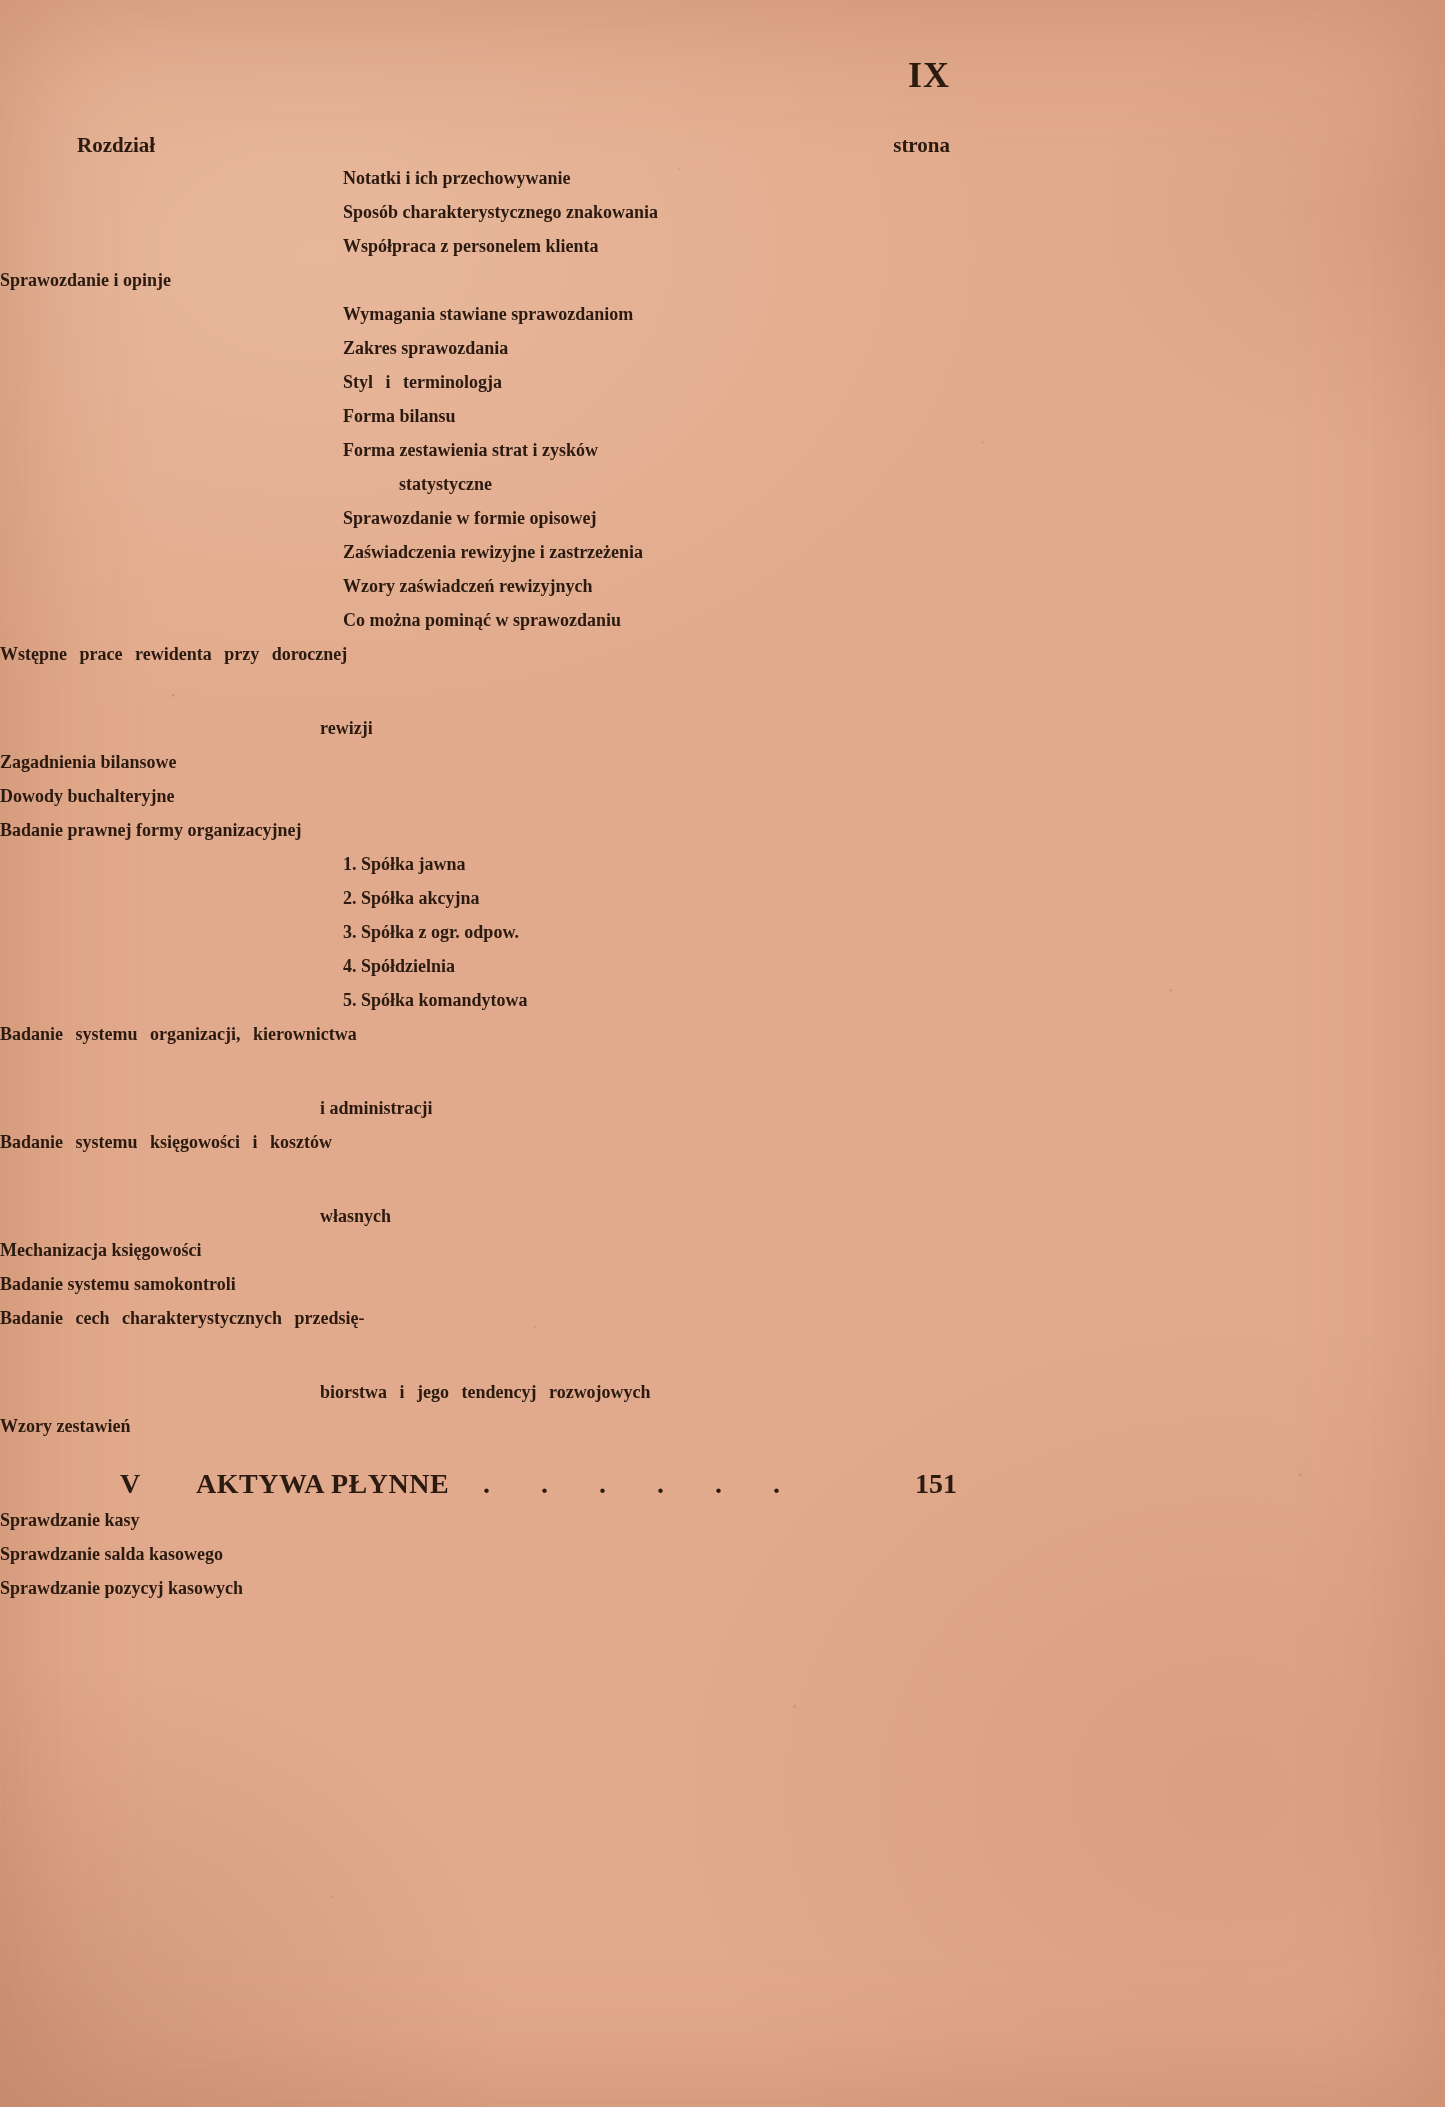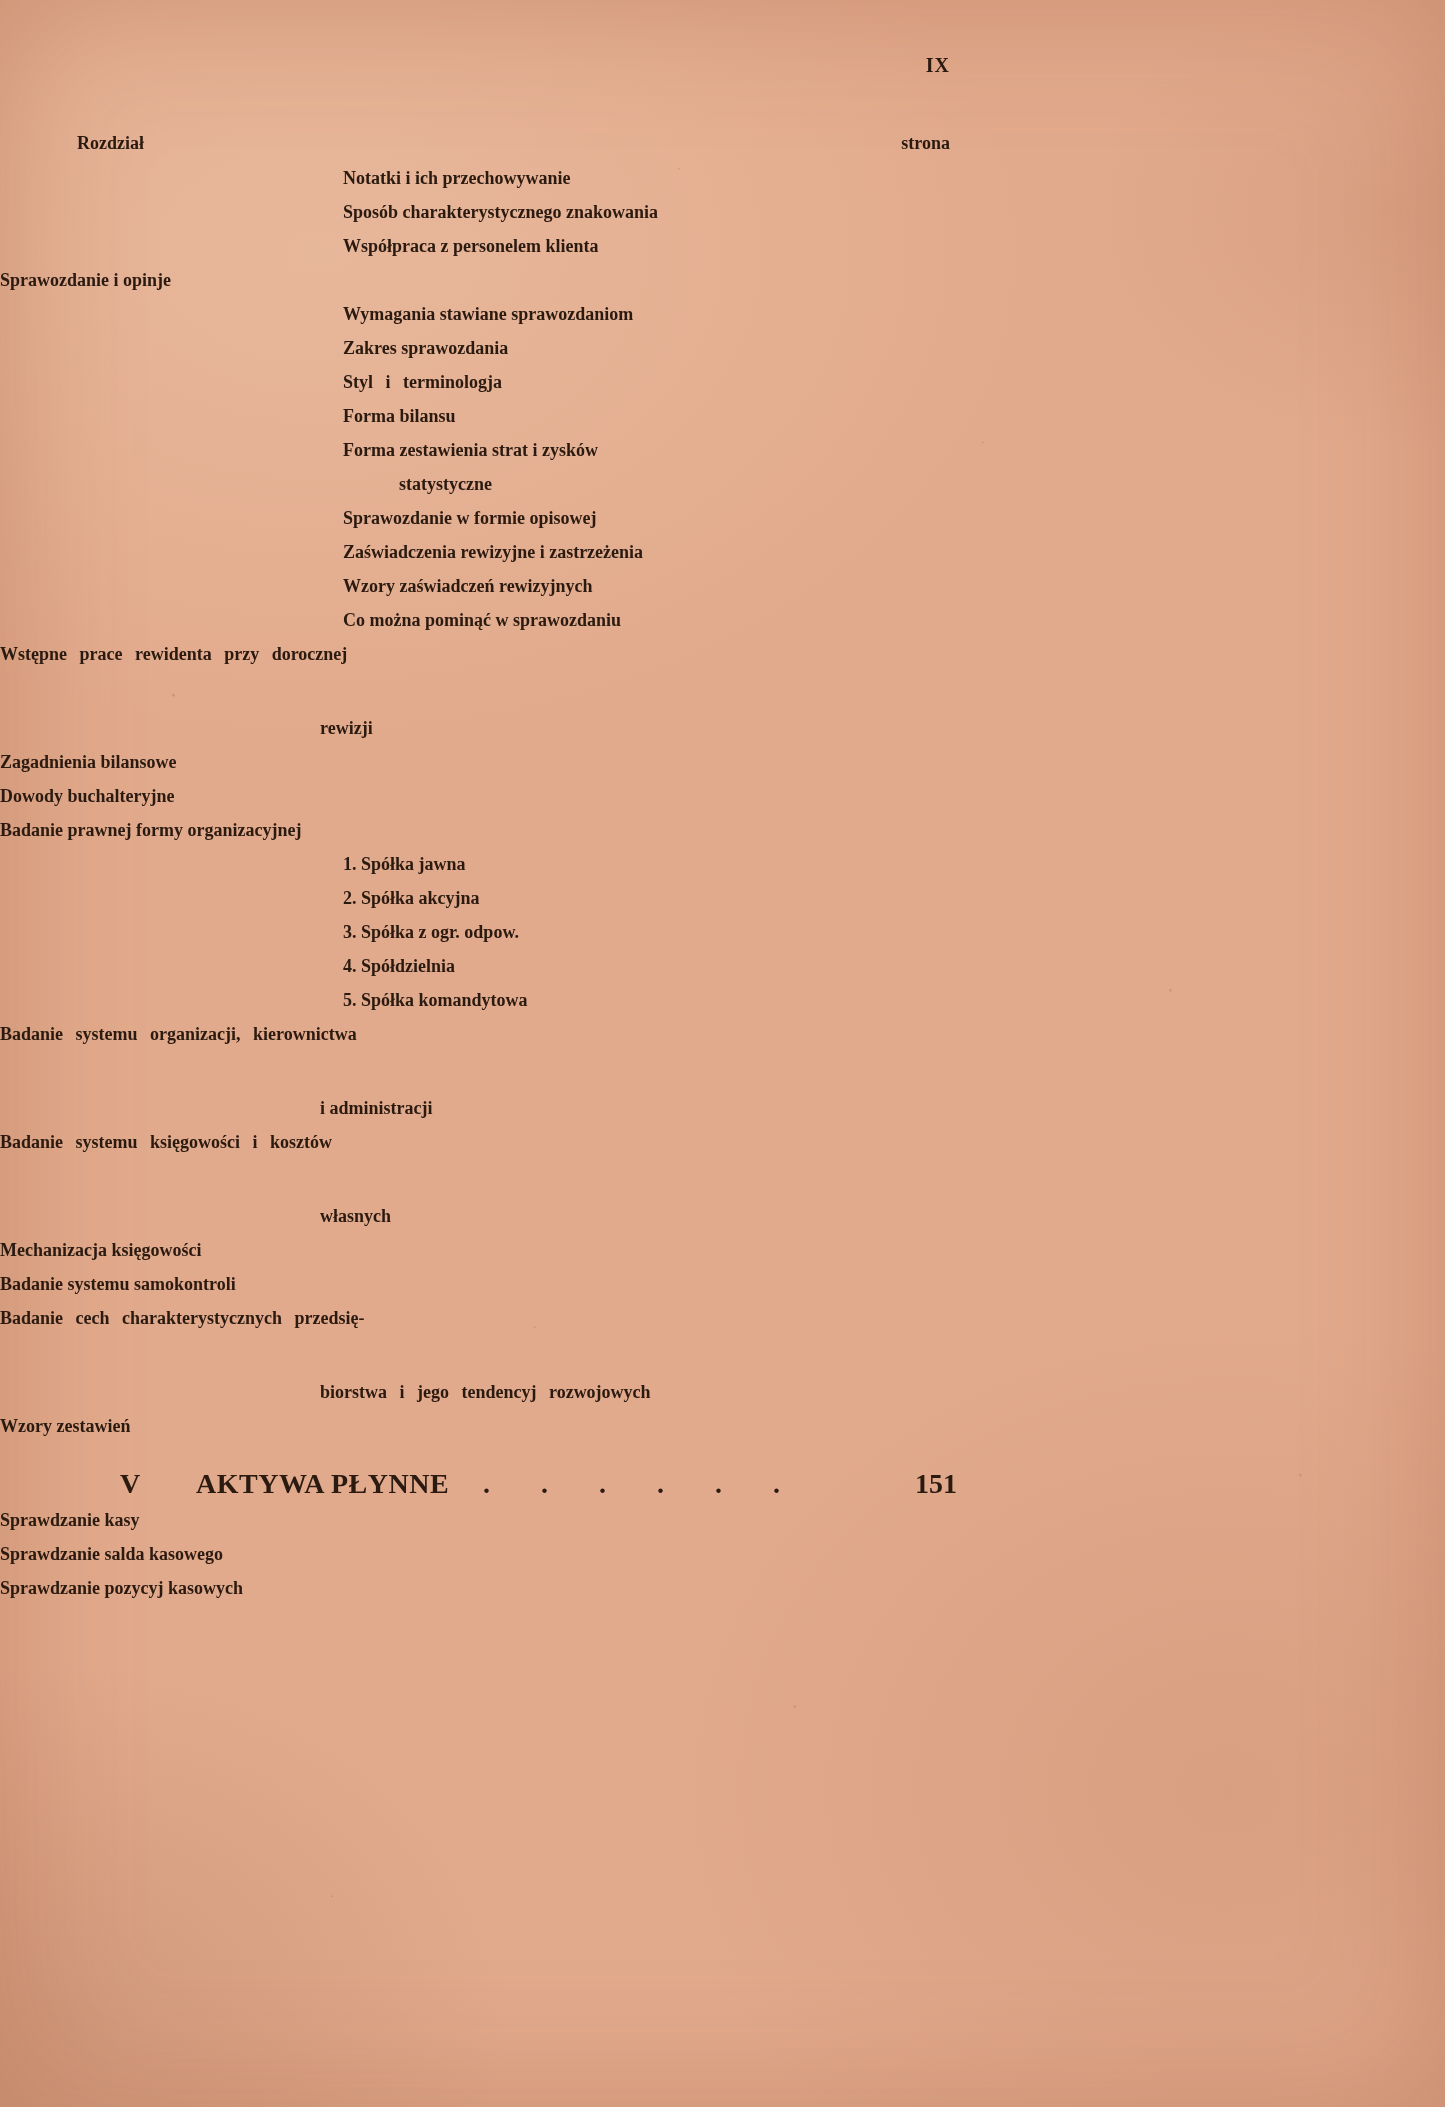--- a/index.html
+++ b/index.html
@@ -26,27 +26,27 @@
       radial-gradient(3px 3px at 81% 47%, rgba(90,45,20,.20), transparent 70%),
       radial-gradient(2px 2px at 37% 63%, rgba(90,45,20,.22), transparent 70%),
       radial-gradient(3px 3px at 55% 81%, rgba(90,45,20,.20), transparent 70%),
       radial-gradient(2px 2px at 23% 90%, rgba(90,45,20,.22), transparent 70%),
       radial-gradient(3px 3px at 90% 70%, rgba(90,45,20,.18), transparent 70%),
       radial-gradient(2px 2px at 47% 8%, rgba(90,45,20,.20), transparent 70%);
   }
 
   .pageno {
     position: absolute; top: 54px; left: 0; width: 950px;
-    text-align: right; font-size: 20px; font-weight: bold;
+    text-align: right; font-size: 36px; font-weight: bold;
     letter-spacing: 1px;
   }
   .hdr {
     position: absolute; top: 133px; left: 77px; width: 873px;
     display: flex; justify-content: space-between;
-    font-size: 18px; font-weight: bold;
+    font-size: 21px; font-weight: bold;
   }
   .toc {
     position: absolute; top: 161px; left: 0; width: 1445px;
   }
   .row {
     line-height: 34px; font-size: 18px; font-weight: bold;
     white-space: nowrap;
   }
   .l1  { }
   .l1c { padding-left: 320px; margin-top: 40px; }

